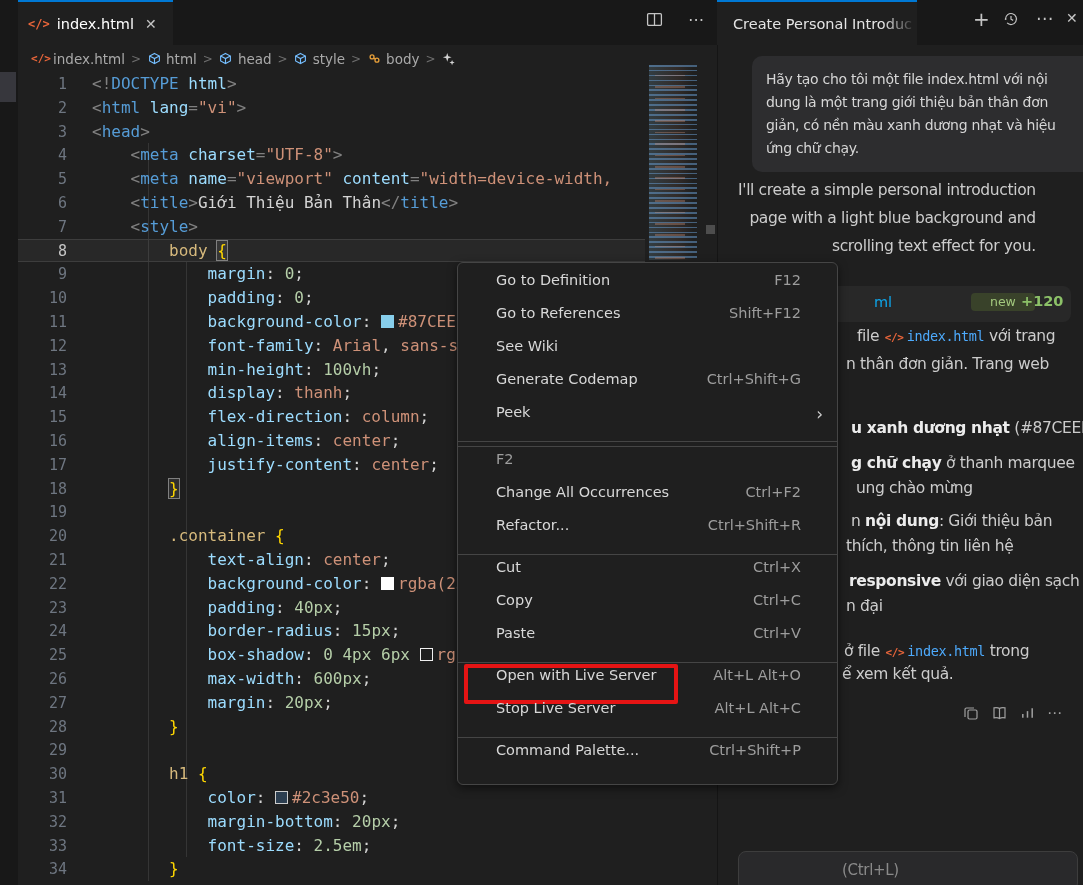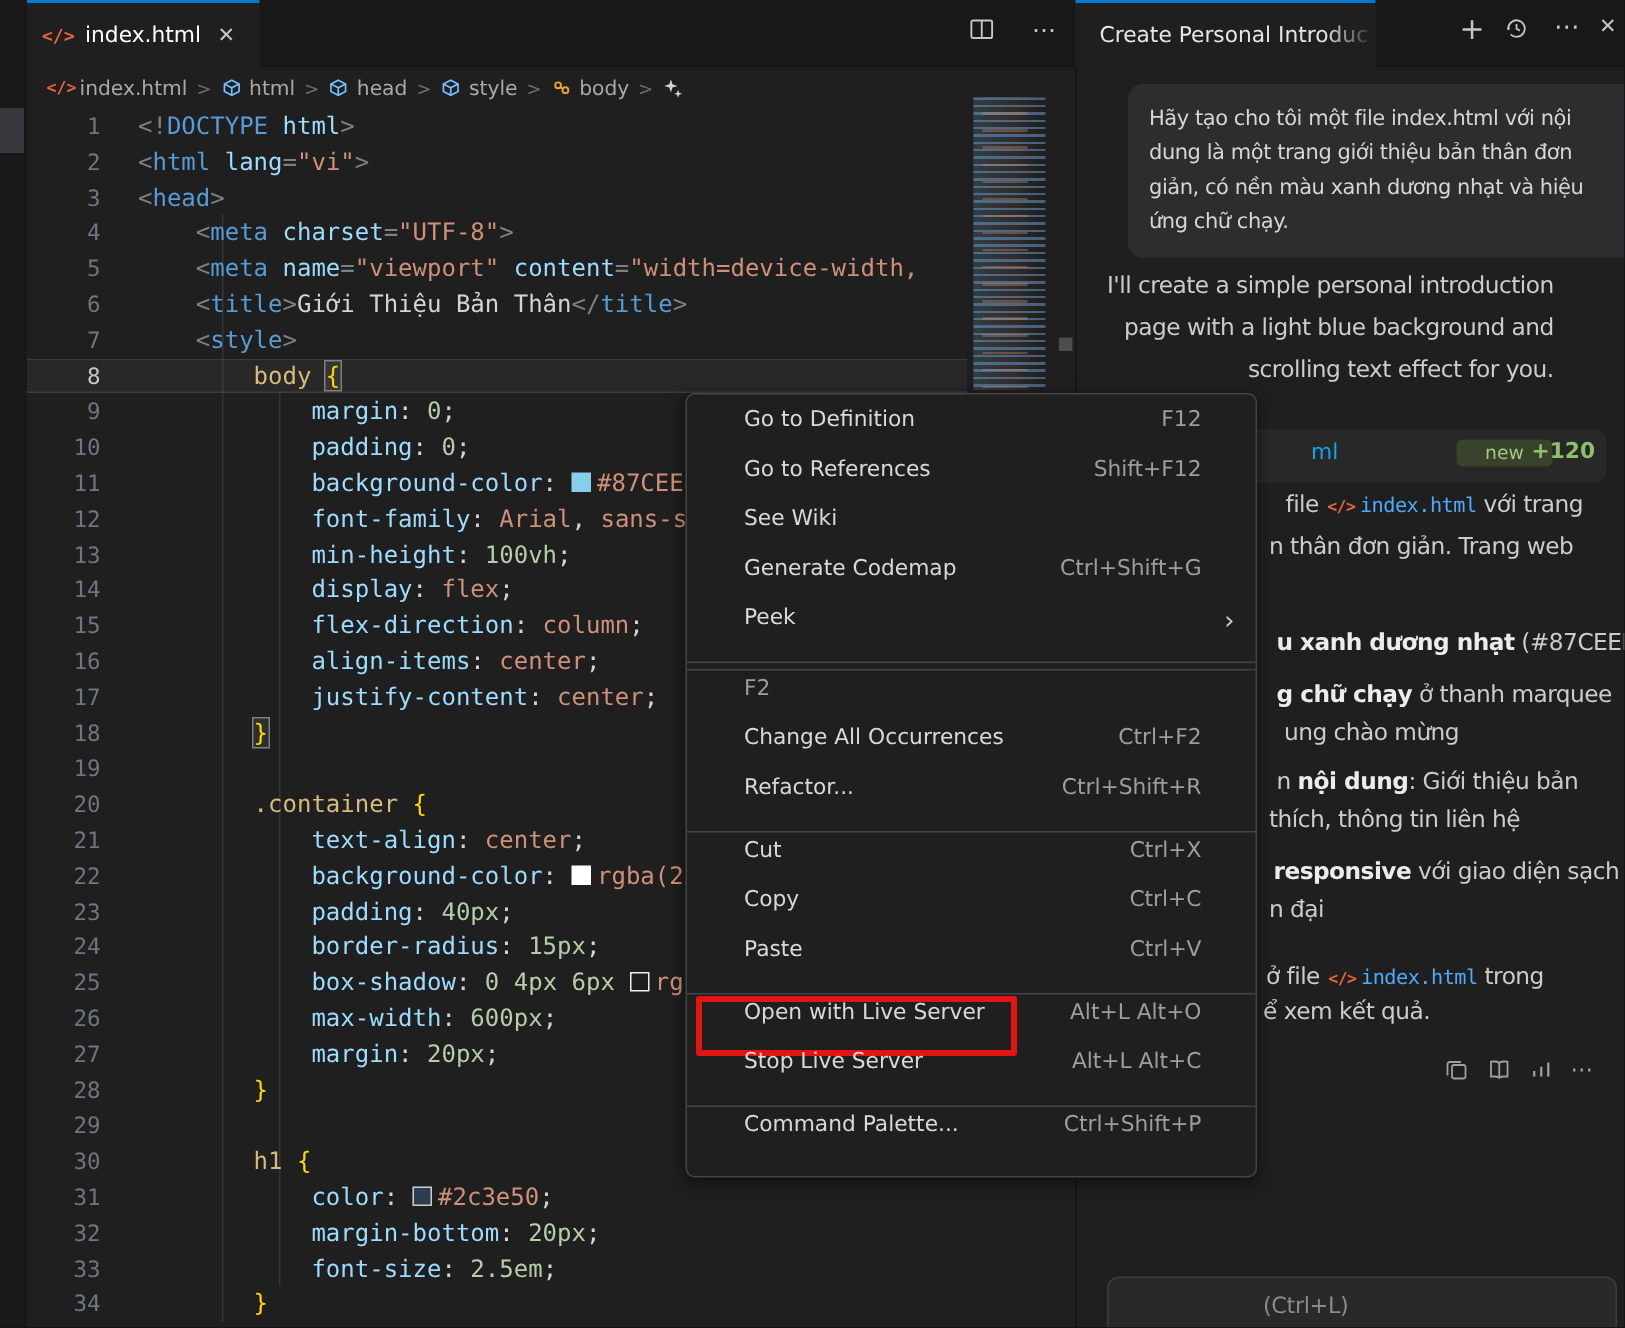--- a/index.html
+++ b/index.html
@@ -201,21 +201,21 @@
         <div class="row"><span class="ln">4</span><span class="lc">    <span class="tk-g">&lt;</span><span class="tk-b">meta</span><span class="tk-lb"> charset</span><span class="tk-g">=</span><span class="tk-o">"UTF-8"</span><span class="tk-g">&gt;</span></span></div>
         <div class="row"><span class="ln">5</span><span class="lc">    <span class="tk-g">&lt;</span><span class="tk-b">meta</span><span class="tk-lb"> name</span><span class="tk-g">=</span><span class="tk-o">"viewport"</span><span class="tk-lb"> content</span><span class="tk-g">=</span><span class="tk-o">"width=device-width,</span></span></div>
         <div class="row"><span class="ln">6</span><span class="lc">    <span class="tk-g">&lt;</span><span class="tk-b">title</span><span class="tk-g">&gt;</span><span class="tk-w">Giới Thiệu Bản Thân</span><span class="tk-g">&lt;/</span><span class="tk-b">title</span><span class="tk-g">&gt;</span></span></div>
         <div class="row"><span class="ln">7</span><span class="lc">    <span class="tk-g">&lt;</span><span class="tk-b">style</span><span class="tk-g">&gt;</span></span></div>
         <div class="row cur"><span class="ln">8</span><span class="lc">        <span class="tk-y">body </span><span class="tk-br tk-box">{</span></span></div>
         <div class="row"><span class="ln">9</span><span class="lc">            <span class="tk-lb">margin</span><span class="tk-w">:</span><span class="tk-w"> </span><span class="tk-n">0</span><span class="tk-w">;</span></span></div>
         <div class="row"><span class="ln">10</span><span class="lc">            <span class="tk-lb">padding</span><span class="tk-w">:</span><span class="tk-w"> </span><span class="tk-n">0</span><span class="tk-w">;</span></span></div>
         <div class="row"><span class="ln">11</span><span class="lc">            <span class="tk-lb">background-color</span><span class="tk-w">:</span><span class="tk-w"> </span><span class="sw" style="background: rgb(135, 206, 235);"></span><span class="tk-o">#87CEEB</span><span class="tk-w">;</span></span></div>
         <div class="row"><span class="ln">12</span><span class="lc">            <span class="tk-lb">font-family</span><span class="tk-w">:</span><span class="tk-w"> </span><span class="tk-o">Arial</span><span class="tk-w">,</span><span class="tk-w"> </span><span class="tk-o">sans-serif</span><span class="tk-w">;</span></span></div>
         <div class="row"><span class="ln">13</span><span class="lc">            <span class="tk-lb">min-height</span><span class="tk-w">:</span><span class="tk-w"> </span><span class="tk-n">100vh</span><span class="tk-w">;</span></span></div>
-        <div class="row"><span class="ln">14</span><span class="lc">            <span class="tk-lb">display</span><span class="tk-w">:</span><span class="tk-w"> </span><span class="tk-o">flex</span><span class="tk-w">;</span></span></div>
+        <div class="row"><span class="ln">14</span><span class="lc">            <span class="tk-lb">display</span><span class="tk-w">:</span><span class="tk-w"> </span><span class="tk-o">thanh</span><span class="tk-w">;</span></span></div>
         <div class="row"><span class="ln">15</span><span class="lc">            <span class="tk-lb">flex-direction</span><span class="tk-w">:</span><span class="tk-w"> </span><span class="tk-o">column</span><span class="tk-w">;</span></span></div>
         <div class="row"><span class="ln">16</span><span class="lc">            <span class="tk-lb">align-items</span><span class="tk-w">:</span><span class="tk-w"> </span><span class="tk-o">center</span><span class="tk-w">;</span></span></div>
         <div class="row"><span class="ln">17</span><span class="lc">            <span class="tk-lb">justify-content</span><span class="tk-w">:</span><span class="tk-w"> </span><span class="tk-o">center</span><span class="tk-w">;</span></span></div>
         <div class="row"><span class="ln">18</span><span class="lc">        <span class="tk-br tk-box">}</span></span></div>
         <div class="row"><span class="ln">19</span><span class="lc"></span></div>
         <div class="row"><span class="ln">20</span><span class="lc">        <span class="tk-y">.container </span><span class="tk-br">{</span></span></div>
         <div class="row"><span class="ln">21</span><span class="lc">            <span class="tk-lb">text-align</span><span class="tk-w">:</span><span class="tk-w"> </span><span class="tk-o">center</span><span class="tk-w">;</span></span></div>
         <div class="row"><span class="ln">22</span><span class="lc">            <span class="tk-lb">background-color</span><span class="tk-w">:</span><span class="tk-w"> </span><span class="sw" style="background: rgb(255, 255, 255);"></span><span class="tk-o">rgba(255, 255, 255, 0.9)</span><span class="tk-w">;</span></span></div>
         <div class="row"><span class="ln">23</span><span class="lc">            <span class="tk-lb">padding</span><span class="tk-w">:</span><span class="tk-w"> </span><span class="tk-n">40px</span><span class="tk-w">;</span></span></div>
         <div class="row"><span class="ln">24</span><span class="lc">            <span class="tk-lb">border-radius</span><span class="tk-w">:</span><span class="tk-w"> </span><span class="tk-n">15px</span><span class="tk-w">;</span></span></div>

